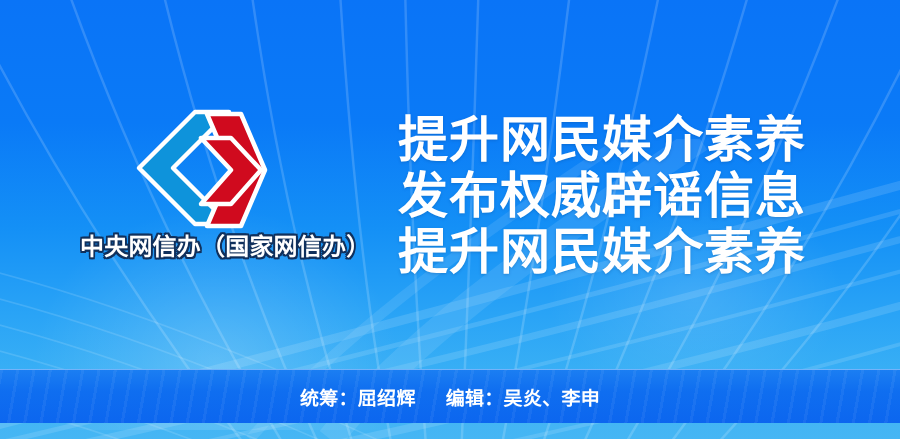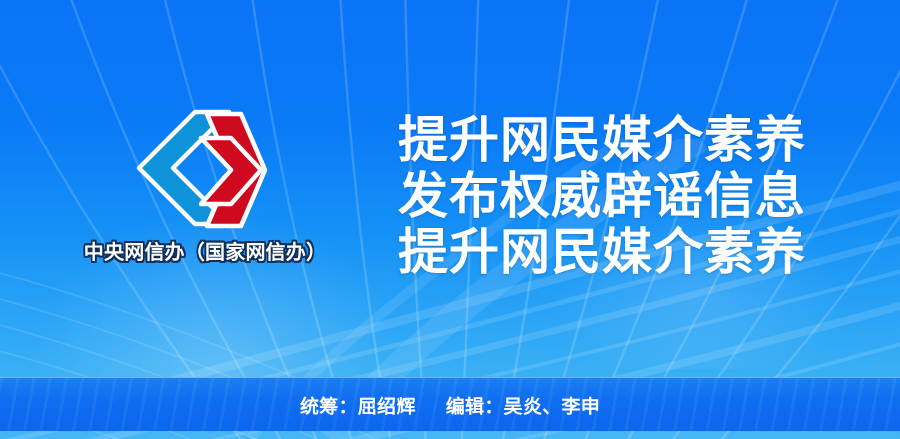--- a/index.html
+++ b/index.html
@@ -78,23 +78,23 @@
     left:80px; top:108px;
     width:250px;
     text-align:center;
   }
   #logo-mark{
     width:140px;height:122px;
     margin:0 auto;
     display:block;
   }
   #org-name{
-    margin-top:10px;
+    margin-top:2px;
     font-weight:bold;
-    font-size:20px;
+    font-size:24px;
     line-height:1.22;
     color:#ffffff;
     letter-spacing:.2px;
     text-shadow:
       -1.6px -1.6px 0 #10305c, 1.6px -1.6px 0 #10305c,
       -1.6px  1.6px 0 #10305c, 1.6px  1.6px 0 #10305c,
        0 -1.8px 0 #10305c, 0 1.8px 0 #10305c,
       -1.8px 0 0 #10305c, 1.8px 0 0 #10305c;
     white-space:nowrap;
   }
@@ -114,21 +114,21 @@
     line-height:56px;
     color:#ffffff;
     letter-spacing:1px;
     white-space:nowrap;
     text-shadow:0 1px 3px rgba(6,60,130,.28);
   }
 
   
   #credits-bar{
     position:absolute;
-    left:0; right:0; bottom:8px;
+    left:0; right:0; bottom:16px;
     height:54px;
     background:linear-gradient(to bottom,#1b7ef2 0%,#0f6ef0 40%,#0c66ef 100%);
     border-top:1.5px solid rgba(150,205,255,.75);
     display:flex;
     align-items:center;
     justify-content:center;
     overflow:hidden;
   }
   #credits-bar::before{
     content:"";

